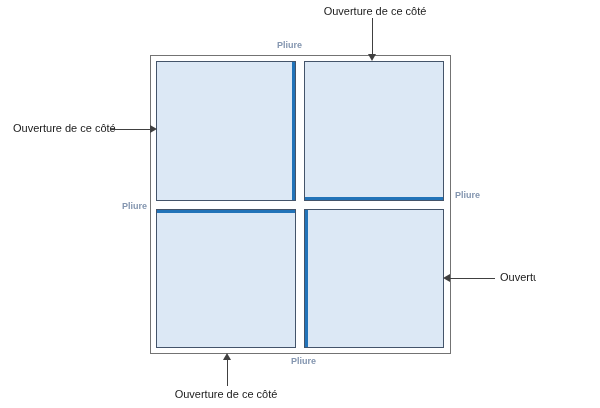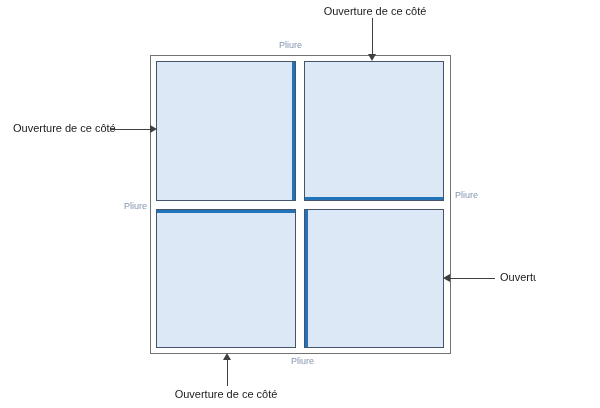--- a/index.html
+++ b/index.html
@@ -32,21 +32,21 @@
   .fold-right{right:0;top:0;bottom:0;width:3px;}
   .fold-bottom{left:0;right:0;bottom:0;height:3px;}
   .fold-top{left:0;right:0;top:0;height:3px;}
   .fold-left{left:0;top:0;bottom:0;width:3px;}
   .ouverture-label{
     position:absolute;font-size:11px;color:var(--label-text);
     white-space:nowrap;line-height:1.1;
   }
   .pliure-label{
     position:absolute;font-size:9px;color:var(--pliure-text);
-    white-space:nowrap;line-height:1.1;
+    white-space:nowrap;line-height:1.1;font-weight:bold;
   }
   .center-x{transform:translateX(-50%);}
   .right-align{transform:translateX(-100%);}
   .arrow-line{position:absolute;background:var(--arrow);}
   .arrow-head{position:absolute;width:0;height:0;}
   .head-down{border-left:4px solid transparent;border-right:4px solid transparent;border-top:7px solid var(--arrow);}
   .head-up{border-left:4px solid transparent;border-right:4px solid transparent;border-bottom:7px solid var(--arrow);}
   .head-right{border-top:4px solid transparent;border-bottom:4px solid transparent;border-left:7px solid var(--arrow);}
   .head-left{border-top:4px solid transparent;border-bottom:4px solid transparent;border-right:7px solid var(--arrow);}
 </style>

